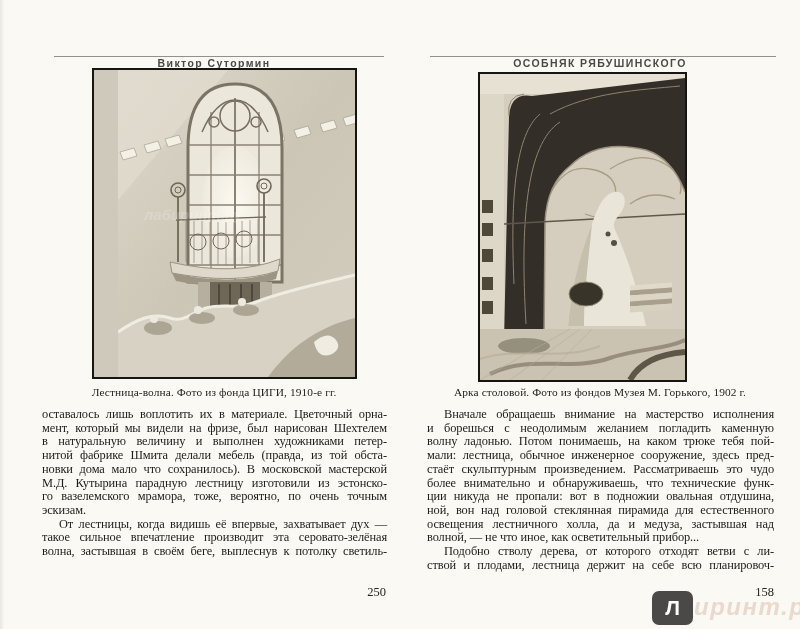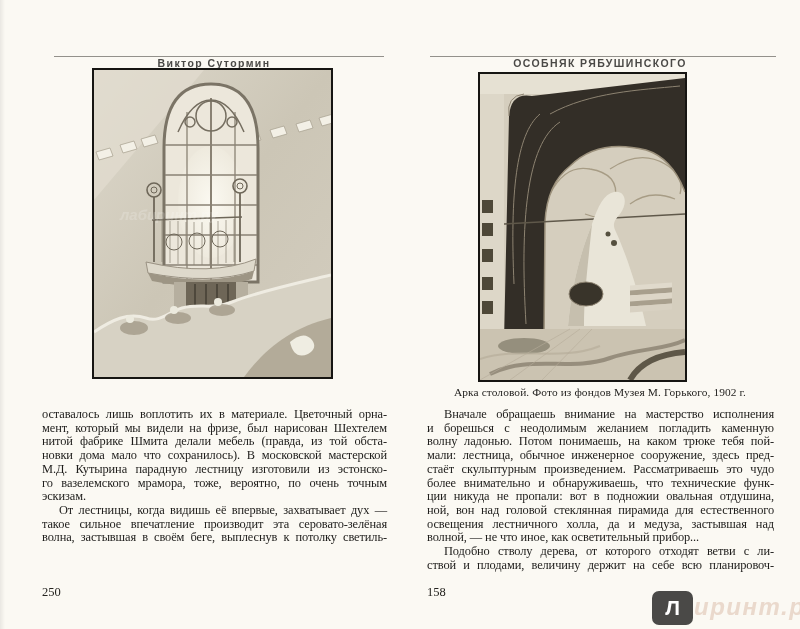--- a/index.html
+++ b/index.html
@@ -18,41 +18,41 @@
   .rule{position:absolute;top:56px;height:1px;background:#93918b;}
   .photo{position:absolute;border:2px solid #161512;background:#cfc9bb;line-height:0;}
   .caption{
     position:absolute;top:386px;text-align:center;
     font-size:11.4px;color:#201f1d;letter-spacing:.1px;
   }
   .bodytext{position:absolute;top:408px;font-size:12.4px;line-height:13.7px;letter-spacing:-.1px;}
   .tline{text-align:justify;text-align-last:justify;-moz-text-align-last:justify;}
   .tline-last{text-align-last:left;-moz-text-align-last:left;}
   .tline-indent{text-indent:17px;}
-  .pagenum{position:absolute;top:585px;text-align:left;font-size:12.5px;color:#24231f;}
+  .pagenum{position:absolute;top:585px;text-align:right;font-size:12.5px;color:#24231f;}
   .logo{
     position:absolute;left:652px;top:591px;width:41px;height:34px;
     border-radius:7px;display:flex;align-items:center;justify-content:center;
     font-family:"Liberation Sans",sans-serif;font-weight:bold;font-size:21px;color:#ffffff;
   }
   .wm-text{
     position:absolute;left:694px;top:593px;width:106px;overflow:hidden;
     font-family:"Liberation Sans",sans-serif;font-style:italic;font-weight:bold;
     font-size:24px;letter-spacing:1.5px;color:#ead9cc;white-space:nowrap;
   }
 </style>
 </head>
 <body>
 
 <div class="page">
 
   <div class="col-header" style="left:42px;">Виктор Сутормин</div>
   <div class="rule" style="left:54px;width:330px;"></div>
 
-  <div class="photo" style="left:92px;top:68px;width:237px;height:307px;">
+  <div class="photo" style="left:92px;top:68px;width:237px;height:307px;padding-left:24px;">
     <svg width="237" height="307" viewBox="0 0 237 307">
       <defs>
         <linearGradient id="wallL" x1="0" y1="0" x2="1" y2="1">
           <stop offset="0" stop-color="#ddd8cb"></stop>
             <stop offset=".5" stop-color="#ccc6b6"></stop>
             <stop offset="1" stop-color="#d3cdbf"></stop>
         </linearGradient>
         <radialGradient id="glowL" cx=".5" cy=".5" r=".6">
           <stop offset="0" stop-color="#fbf9f1"></stop>
             <stop offset="1" stop-color="#ece7da"></stop>
@@ -151,25 +151,27 @@
         <circle cx="36" cy="249" r="4" fill="#eceade"></circle>
           <circle cx="80" cy="240" r="4" fill="#eceade"></circle>
           <circle cx="124" cy="232" r="4" fill="#eceade"></circle>
         <path d="M150,307 C170,280 196,258 237,248 L237,307 Z" fill="#b3ab99"></path>
         <path d="M196,272 q14,-12 22,-2 q6,8 -4,14 q-14,6 -18,-12 Z" fill="#efede2"></path>
       </g>
       <text x="26" y="150" font-family="Liberation Sans, sans-serif" font-style="italic" font-weight="bold" font-size="15" fill="#ffffff" opacity=".18">лабиринт.ру</text>
     </svg>
   </div>
 
+  <div class="caption" style="left:42px;width:344px;">Лестница-волна. Фото из фонда ЦИГИ, 1910-е гг.</div>
 
   <div class="bodytext" style="left:42px;width:345px;">
       <div>
         <div class="tline">оставалось лишь воплотить их в материале. Цветочный орна-</div>
         <div class="tline">мент, который мы видели на фризе, был нарисован Шехтелем</div>
+        <div class="tline">в натуральную величину и выполнен художниками петер-</div>
         <div class="tline">нитой фабрике Шмита делали мебель (правда, из той обста-</div>
         <div class="tline">новки дома мало что сохранилось). В московской мастерской</div>
         <div class="tline">М.Д. Кутырина парадную лестницу изготовили из эстонско-</div>
         <div class="tline">го вазелемского мрамора, тоже, вероятно, по очень точным</div>
         <div class="tline tline-last">эскизам.</div>
       </div>
       <div>
         <div class="tline tline-indent">От лестницы, когда видишь её впервые, захватывает дух —</div>
         <div class="tline">такое сильное впечатление производит эта серовато-зелёная</div>
         <div class="tline">волна, застывшая в своём беге, выплеснув к потолку светиль-</div>
@@ -249,21 +251,21 @@
         <div class="tline">мали: лестница, обычное инженерное сооружение, здесь пред-</div>
         <div class="tline">стаёт скульптурным произведением. Рассматриваешь это чудо</div>
         <div class="tline">более внимательно и обнаруживаешь, что технические функ-</div>
         <div class="tline">ции никуда не пропали: вот в подножии овальная отдушина,</div>
         <div class="tline">ной, вон над головой стеклянная пирамида для естественного</div>
         <div class="tline">освещения лестничного холла, да и медуза, застывшая над</div>
         <div class="tline tline-last">волной, — не что иное, как осветительный прибор...</div>
       </div>
       <div>
         <div class="tline tline-indent">Подобно стволу дерева, от которого отходят ветви с ли-</div>
-        <div class="tline">ствой и плодами, величину держит на себе всю планировоч-</div>
+        <div class="tline">ствой и плодами, лестница держит на себе всю планировоч-</div>
       </div>
     </div>
 
   <div class="pagenum" style="left:427px;width:347px;">158</div>
 
   <div class="logo" style="background: rgb(74, 73, 71);">
     <span>Л</span>
   </div>
   <div class="wm-text">иринт.ру</div>
 

